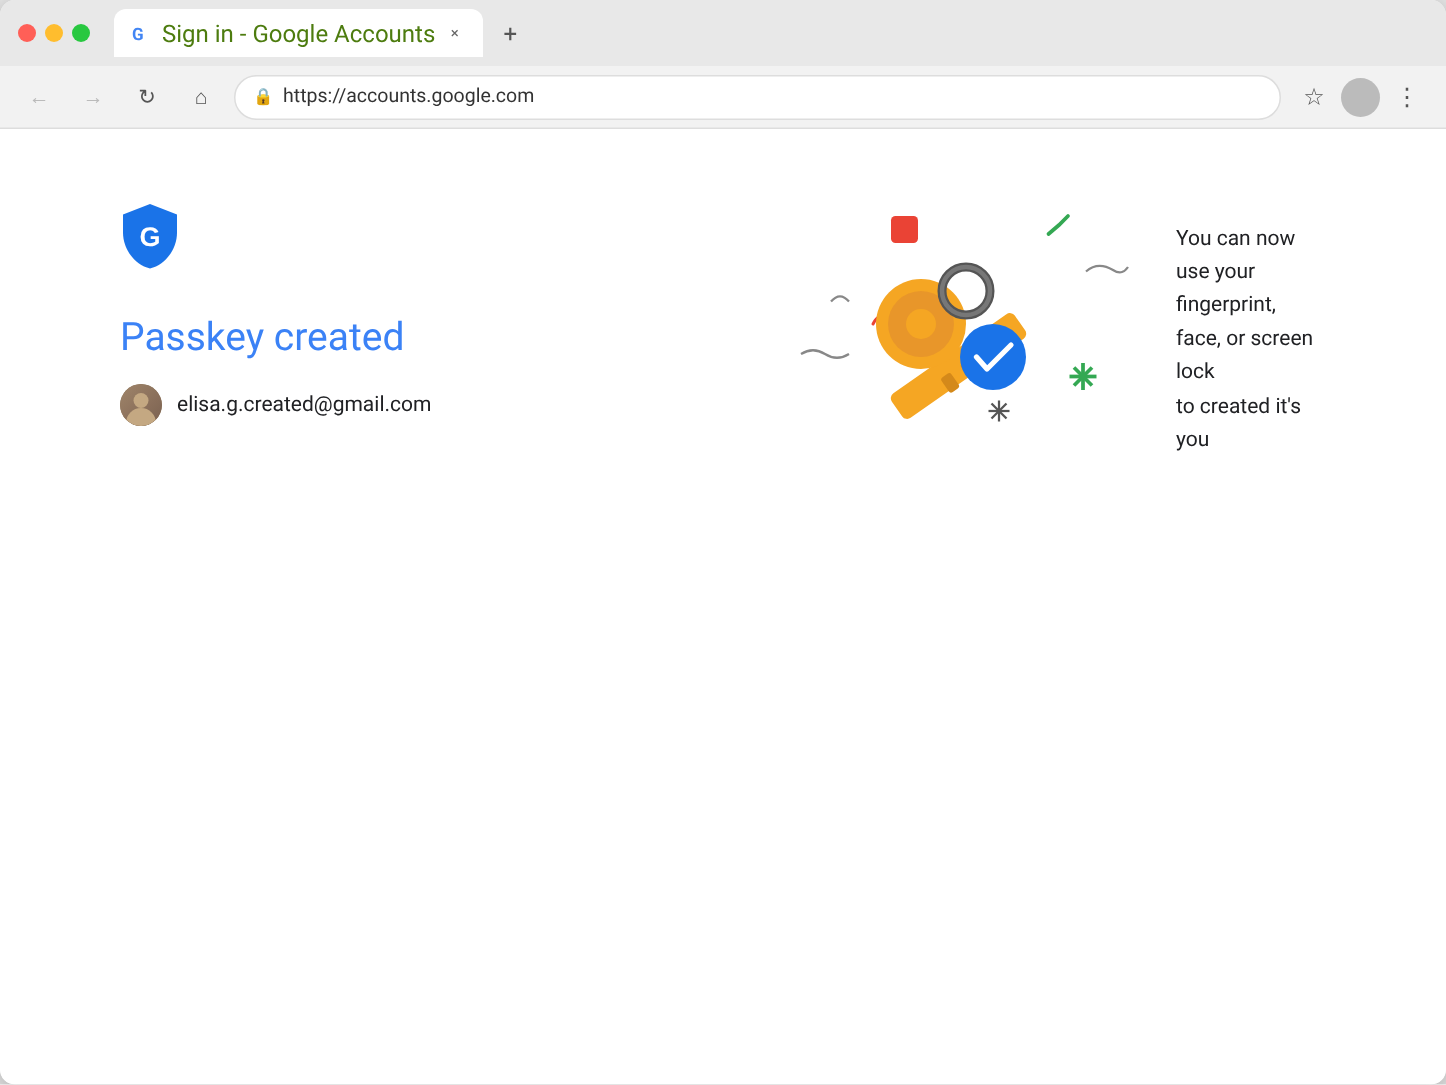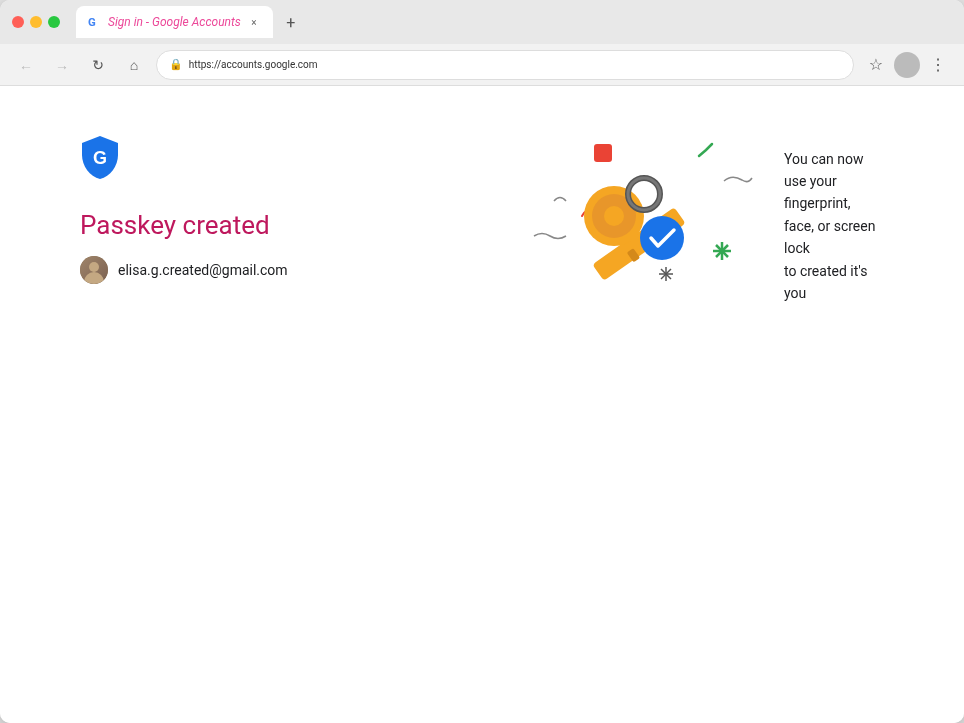--- a/index.html
+++ b/index.html
@@ -67,24 +67,23 @@
       color: #333;
       position: relative;
     }
 
     .tab-favicon {
       width: 14px;
       height: 14px;
     }
 
     .tab-title {
-      font-size: 12px;
-      color: #ec4899;
+      font-size: 16px;
+      color: #4d7c0f;
       flex: 1;
-      font-style: italic;
     }
 
     .tab-close {
       width: 14px;
       height: 14px;
       display: flex;
       align-items: center;
       justify-content: center;
       border-radius: 50%;
       cursor: pointer;
@@ -139,21 +138,21 @@
       gap: 6px;
       border: 1px solid #ddd;
     }
 
     .lock-icon {
       font-size: 11px;
       color: #333;
     }
 
     .url-text {
-      font-size: 10px;
+      font-size: 13px;
       color: #333;
       flex: 1;
     }
 
     .nav-actions {
       display: flex;
       gap: 4px;
       align-items: center;
     }
 
@@ -193,21 +192,21 @@
 
     .google-shield {
       width: 40px;
       height: 46px;
       margin-bottom: 24px;
     }
 
     .page-title {
       font-size: 26px;
       font-weight: 400;
-      color: #be185d;
+      color: #3b82f6;
       margin-bottom: 16px;
     }
 
     .user-row {
       display: flex;
       align-items: center;
       gap: 10px;
     }
 
     .user-avatar {

